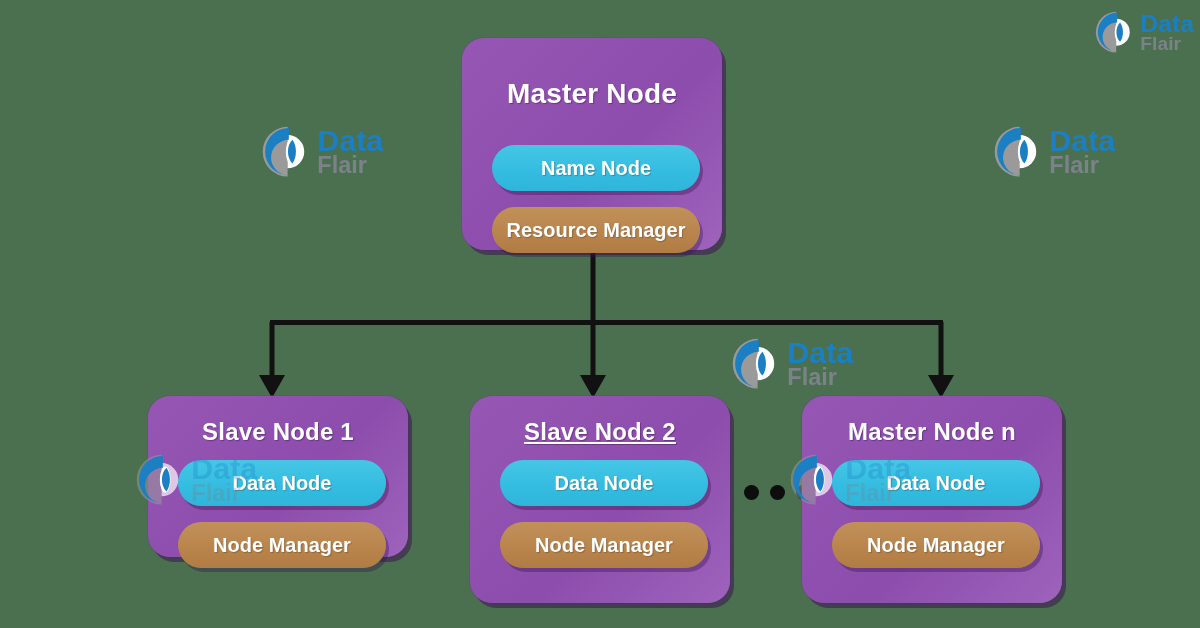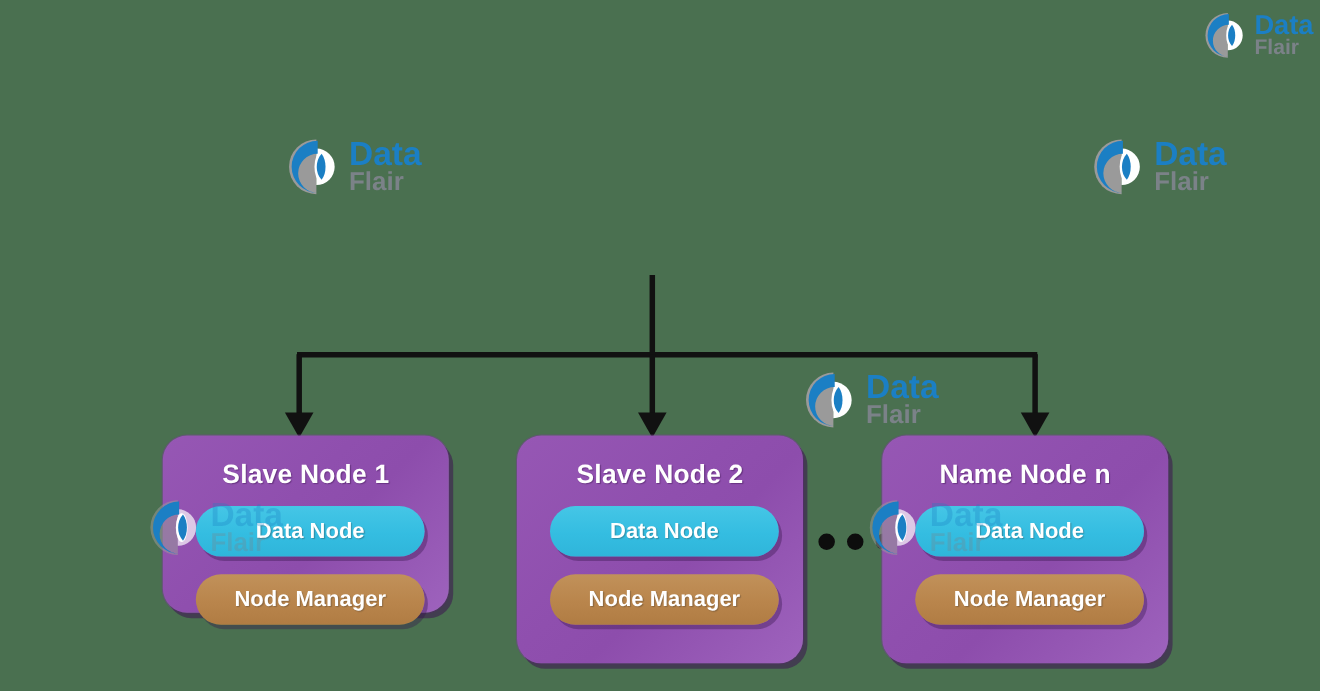--- a/index.html
+++ b/index.html
@@ -115,49 +115,58 @@
     <line x1="272" y1="322" x2="272" y2="378" stroke="#111111" stroke-width="5"></line>
     <polygon points="259,375 285,375 272,398" fill="#111111"></polygon>
 
     <line x1="593" y1="322" x2="593" y2="378" stroke="#111111" stroke-width="5"></line>
     <polygon points="580,375 606,375 593,398" fill="#111111"></polygon>
 
     <line x1="941" y1="322" x2="941" y2="378" stroke="#111111" stroke-width="5"></line>
     <polygon points="928,375 954,375 941,398" fill="#111111"></polygon>
   </svg>
 
+  <div class="node-box" style="left:462px; top:38px; width:260px; height:212px;">
+    <div class="node-title" style="top:40px; font-size:28px;">Master Node</div>
+    <div class="pill pill-cyan" style="left:30px; top:107px; width:208px; height:46px; font-size:20px;">
+      <span>Name Node</span>
+    </div>
+    <div class="pill pill-tan" style="left:30px; top:169px; width:208px; height:46px; font-size:20px;">
+      <span>Resource Manager</span>
+    </div>
+  </div>
 
   <div class="node-box" style="left:148px; top:396px; width:260px; height:161px;">
     <div class="node-title" style="top:22px; font-size:24px;">Slave Node 1</div>
     <div class="pill pill-cyan" style="left:30px; top:64px; width:208px; height:46px; font-size:20px;">
       <span>Data Node</span>
     </div>
     <div class="pill pill-tan" style="left:30px; top:126px; width:208px; height:46px; font-size:20px;">
       <span>Node Manager</span>
     </div>
   </div>
 
   <div class="node-box" style="left:470px; top:396px; width:260px; height:207px;">
-    <div class="node-title" style="top:22px; font-size:24px;">Slave Node 2</div>
+    <div class="node-title" style="top:22px; font-size:24px;text-decoration:underline;">Slave Node 2</div>
     <div class="pill pill-cyan" style="left:30px; top:64px; width:208px; height:46px; font-size:20px;">
       <span>Data Node</span>
     </div>
     <div class="pill pill-tan" style="left:30px; top:126px; width:208px; height:46px; font-size:20px;">
       <span>Node Manager</span>
     </div>
   </div>
 
   <div class="ellipsis" style="left:744px; top:485px;">
     <span></span>
     <span></span>
     <span></span>
   </div>
 
   <div class="node-box" style="left:802px; top:396px; width:260px; height:207px;">
-    <div class="node-title" style="top:22px; font-size:24px;">Name Node n</div>
+    <div class="node-title" style="top:22px; font-size:24px;">Master Node n</div>
     <div class="pill pill-cyan" style="left:30px; top:64px; width:208px; height:46px; font-size:20px;">
       <span>Data Node</span>
     </div>
     <div class="pill pill-tan" style="left:30px; top:126px; width:208px; height:46px; font-size:20px;">
       <span>Node Manager</span>
     </div>
   </div>
 
   <div class="wm" style="left:1092px; top:8px; opacity:1; transform:scale(0.62); transform-origin:left top;">
     <svg class="wm-mark" width="78" height="78" viewBox="0 0 100 100">

